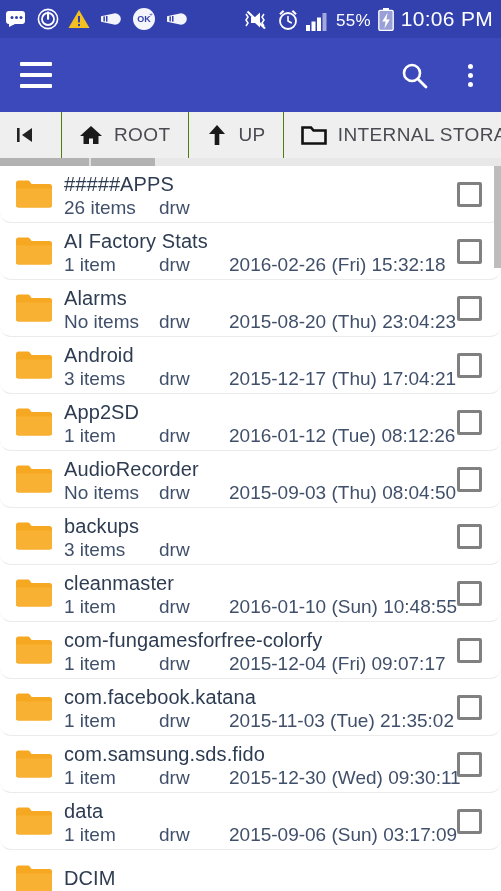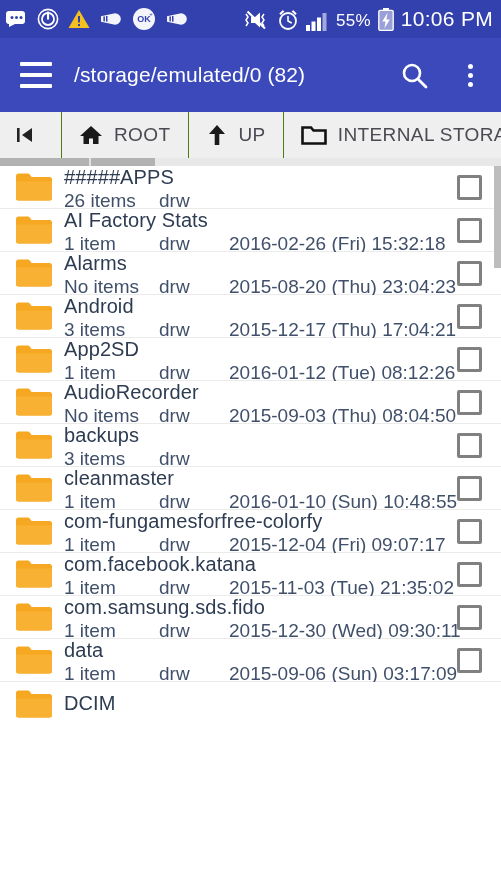--- a/index.html
+++ b/index.html
@@ -66,28 +66,29 @@
   .nav-chip svg { display:block; }
   #nav-hscroll { position:absolute; left:0; bottom:0; height:8px; width:100%; }
   #nav-hscroll .thumb { position:absolute; left:0; top:0; height:8px; width:155px; background:#b2b2b2; }
   #nav-hscroll .gap { position:absolute; left:89px; top:0; height:8px; width:2px; background:#e0e0e0; }
 
   
   #file-list-wrap { position: relative; height: 725px; background: #fff; overflow: hidden; }
   #file-list { }
   .file-row {
     position: relative;
-    height: 43px;
+    height: 57px;
     display: flex;
     align-items: center;
     padding-left: 12px;
     padding-right: 12px;
     border-bottom: 1px solid #ebebeb;
     background: #fff;
     cursor: pointer;
+    border-radius: 11px;
   }
   .row-icon { flex: 0 0 44px; display:flex; align-items:center; justify-content:center; }
   .row-main { flex: 1 1 auto; min-width: 0; padding-left: 8px; }
   .row-name {
     font-size: 20px;
     color: #2e3c52;
     line-height: 25px;
     white-space: nowrap;
     overflow: hidden;
     text-overflow: ellipsis;
@@ -212,21 +213,20 @@
     <span id="status-clock">10:06 PM</span>
   </div>
 </div>
 
 <div id="app-bar">
   <div id="hamburger-button">
     <i></i>
       <i></i>
       <i></i>
   </div>
-  <div id="app-bar-title">/storage/emulated/0  (82)</div>
   <div id="app-bar-actions">
     <div class="appbar-icon-btn">
       <svg width="28" height="28" viewBox="0 0 28 28">
         <circle cx="12" cy="12" r="8" fill="none" stroke="#fff" stroke-width="2.6"></circle>
         <path d="M18.2 18.2 L26 26" stroke="#fff" stroke-width="2.8" stroke-linecap="round"></path>
       </svg>
     </div>
     <div class="appbar-icon-btn" id="overflow-button">
       <span></span>
         <span></span>

